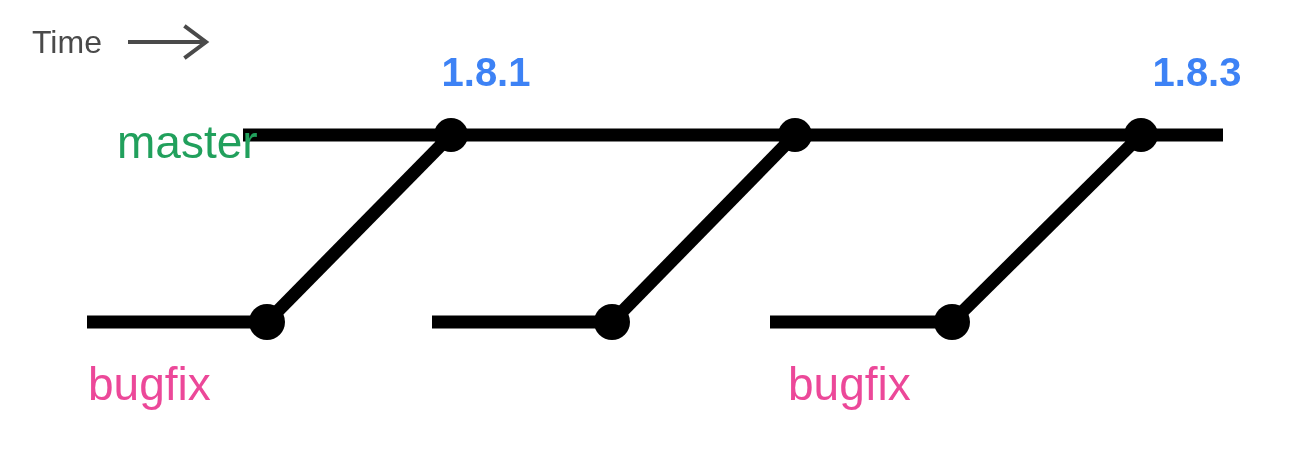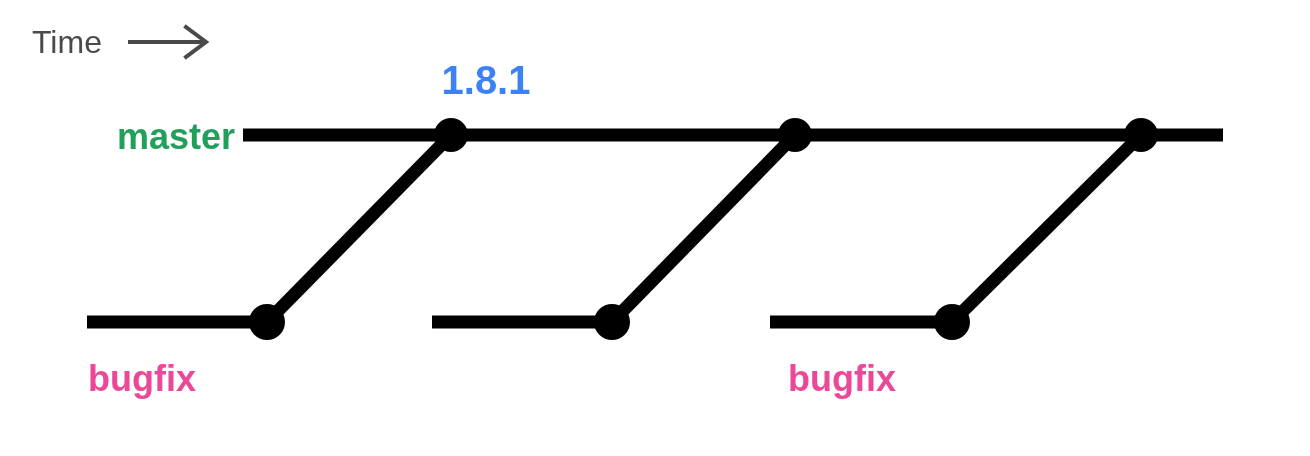--- a/index.html
+++ b/index.html
@@ -32,39 +32,38 @@
     line-height: 1;
   }
   .time-label {
     font-size: 32px;
     font-weight: 400;
     color: #4a4a4a;
     left: 32px;
     top: 26px;
   }
   .branch-name {
-    font-size: 36px;
-    font-weight: bold;
+    font-size: 46px;
+    font-weight: normal;
   }
   .master-label {
     color: #21a05c;
     left: 117px;
     top: 119px;
   }
   .red-label {
     color: #ec4899;
     top: 361px;
   }
   .tag-label {
     font-size: 40px;
     font-weight: bold;
     color: #3d82f5;
     top: 52px;
     transform: translateX(-50%);
-    margin-top: 8px;
   }
 </style>
 </head>
 <body>
 
 <div id="stage">
 
   <svg id="diagram-svg" viewBox="0 0 1310 456" xmlns="http://www.w3.org/2000/svg">
 
     <g>
@@ -93,17 +92,18 @@
     <circle cx="451" cy="135" r="17" fill="#000000"></circle>
     <circle cx="795" cy="135" r="17" fill="#000000"></circle>
     <circle cx="1141" cy="135" r="17" fill="#000000"></circle>
   </svg>
 
   <div class="txt time-label">Time</div>
 
   <div class="txt branch-name master-label">master</div>
 
   <div class="txt tag-label" style="left:486px;">1.8.1</div>
+  <div class="txt tag-label" style="left:1197px;">1.8.3</div>
 
   <div class="txt branch-name red-label" style="left:88px;">bugfix</div>
   <div class="txt branch-name red-label" style="left:788px;">bugfix</div>
 
 </div>
 
 </body></html>

